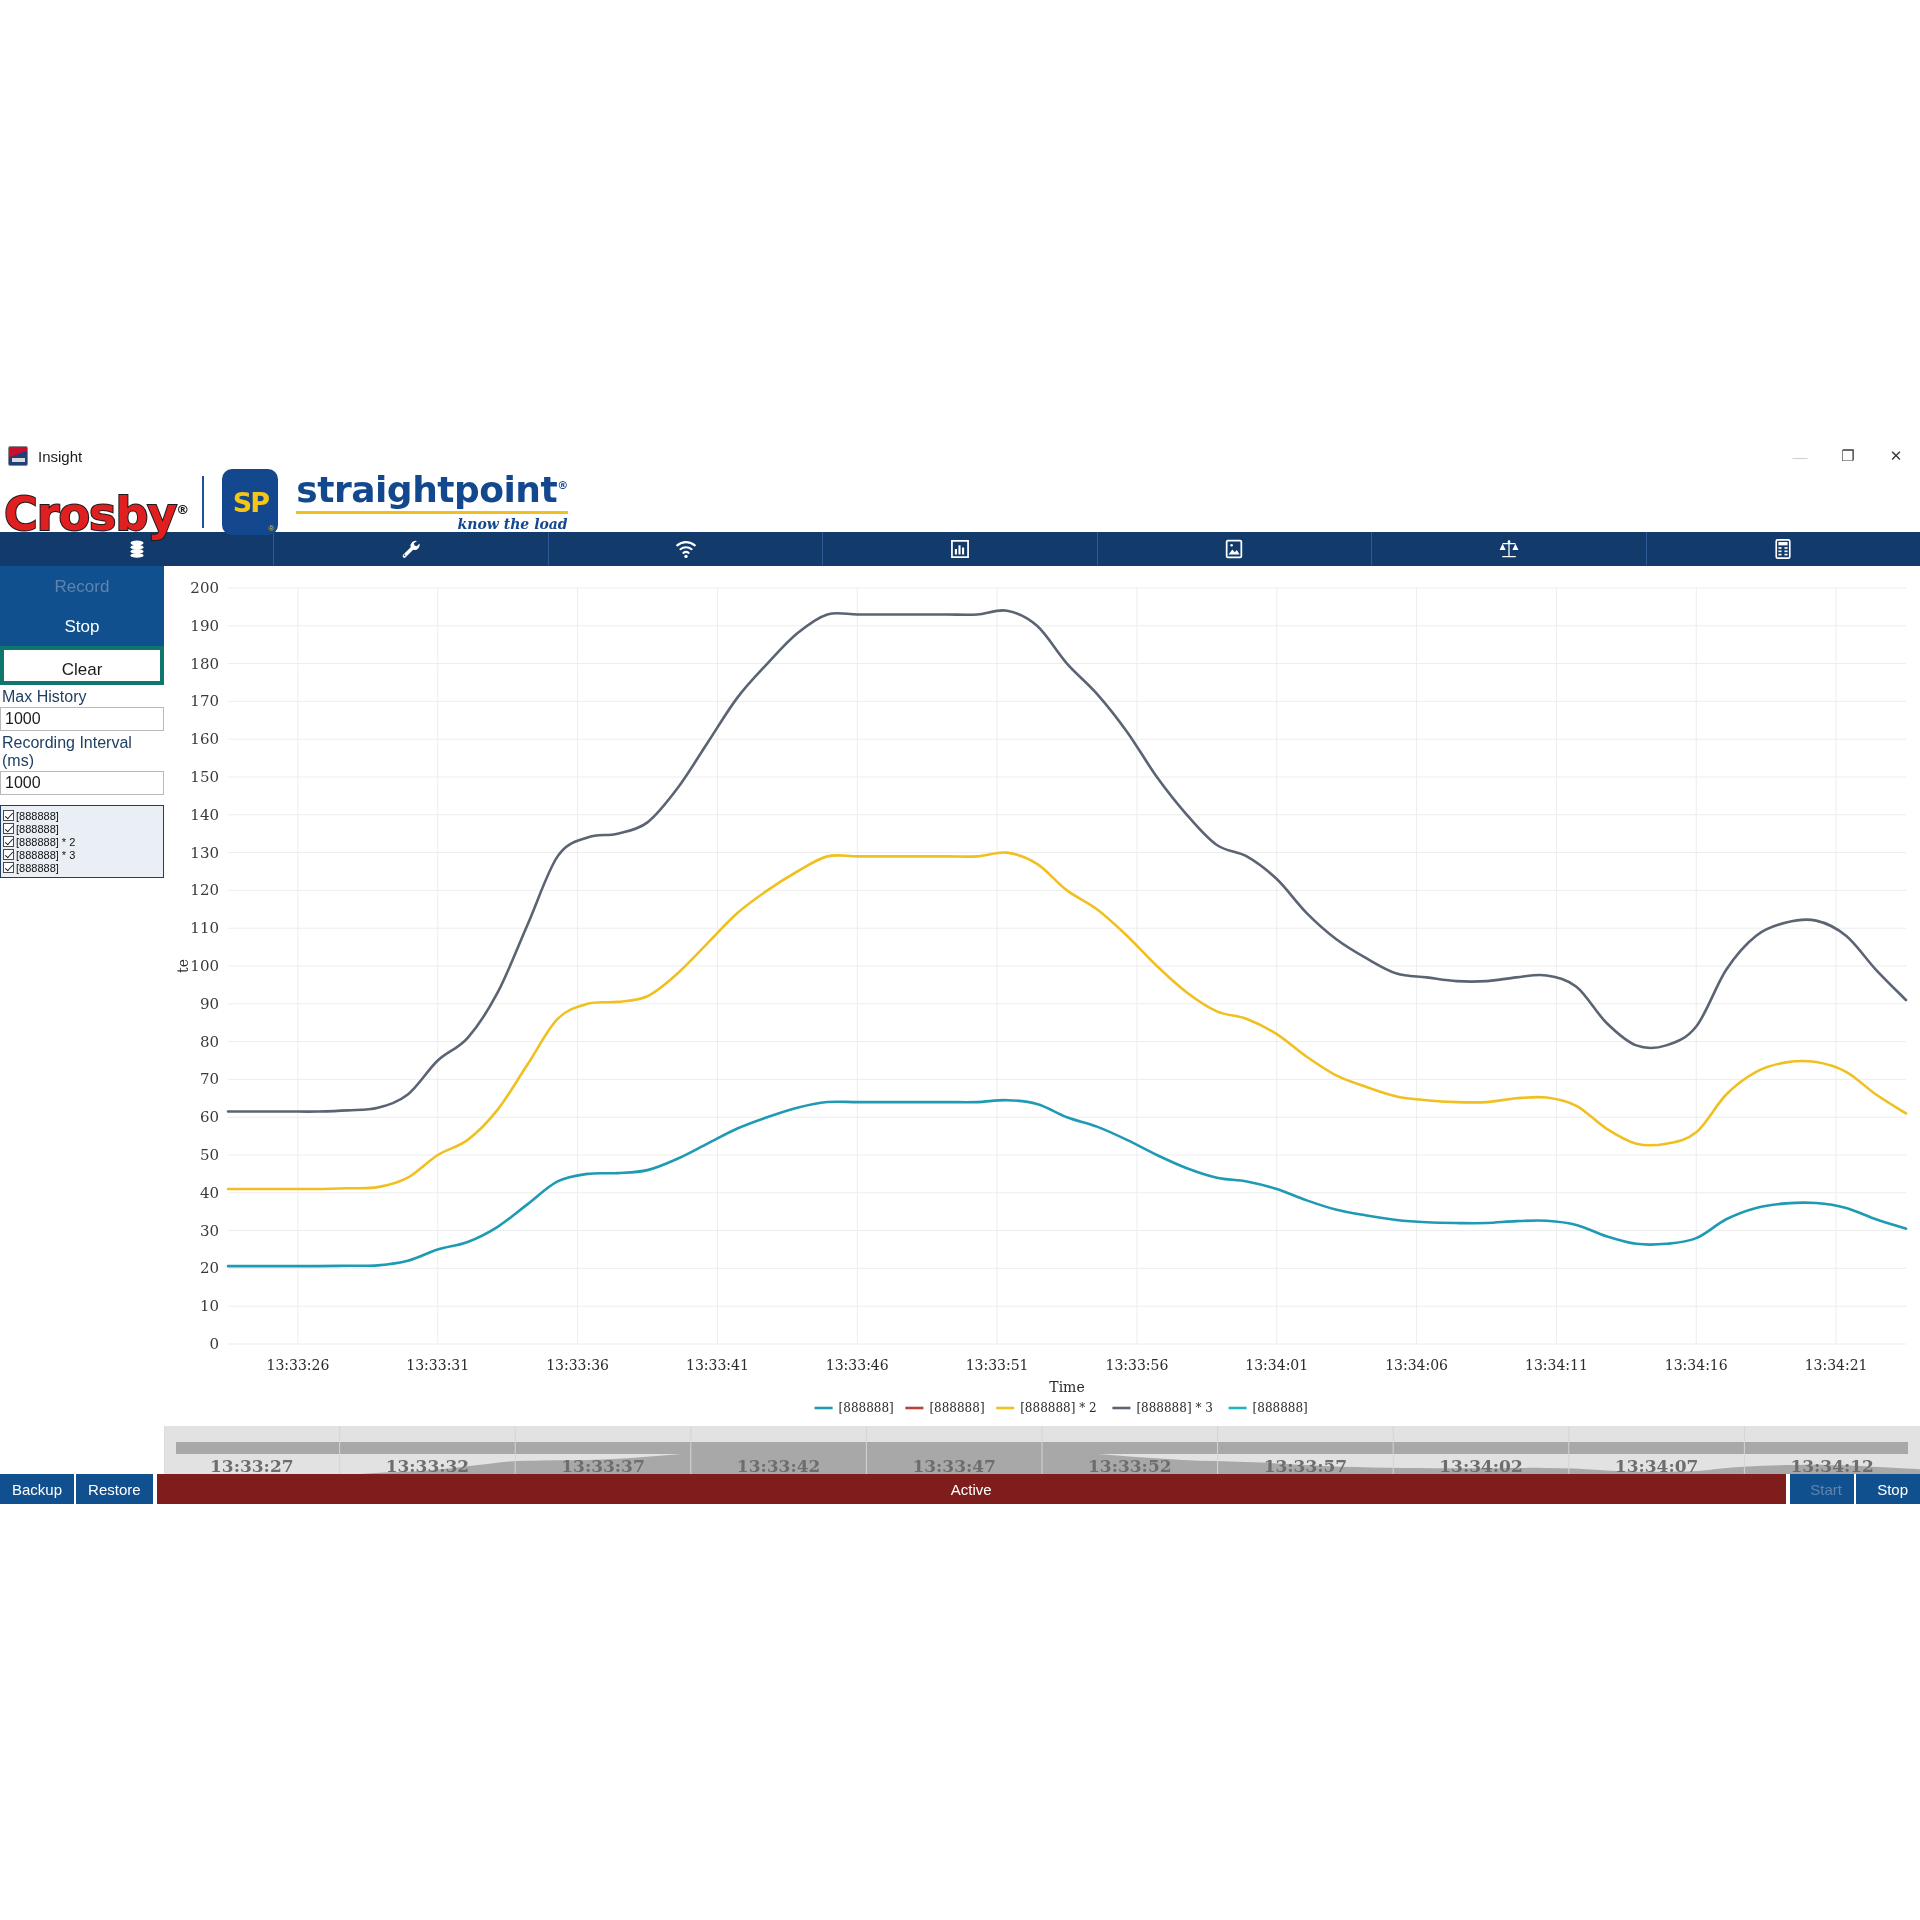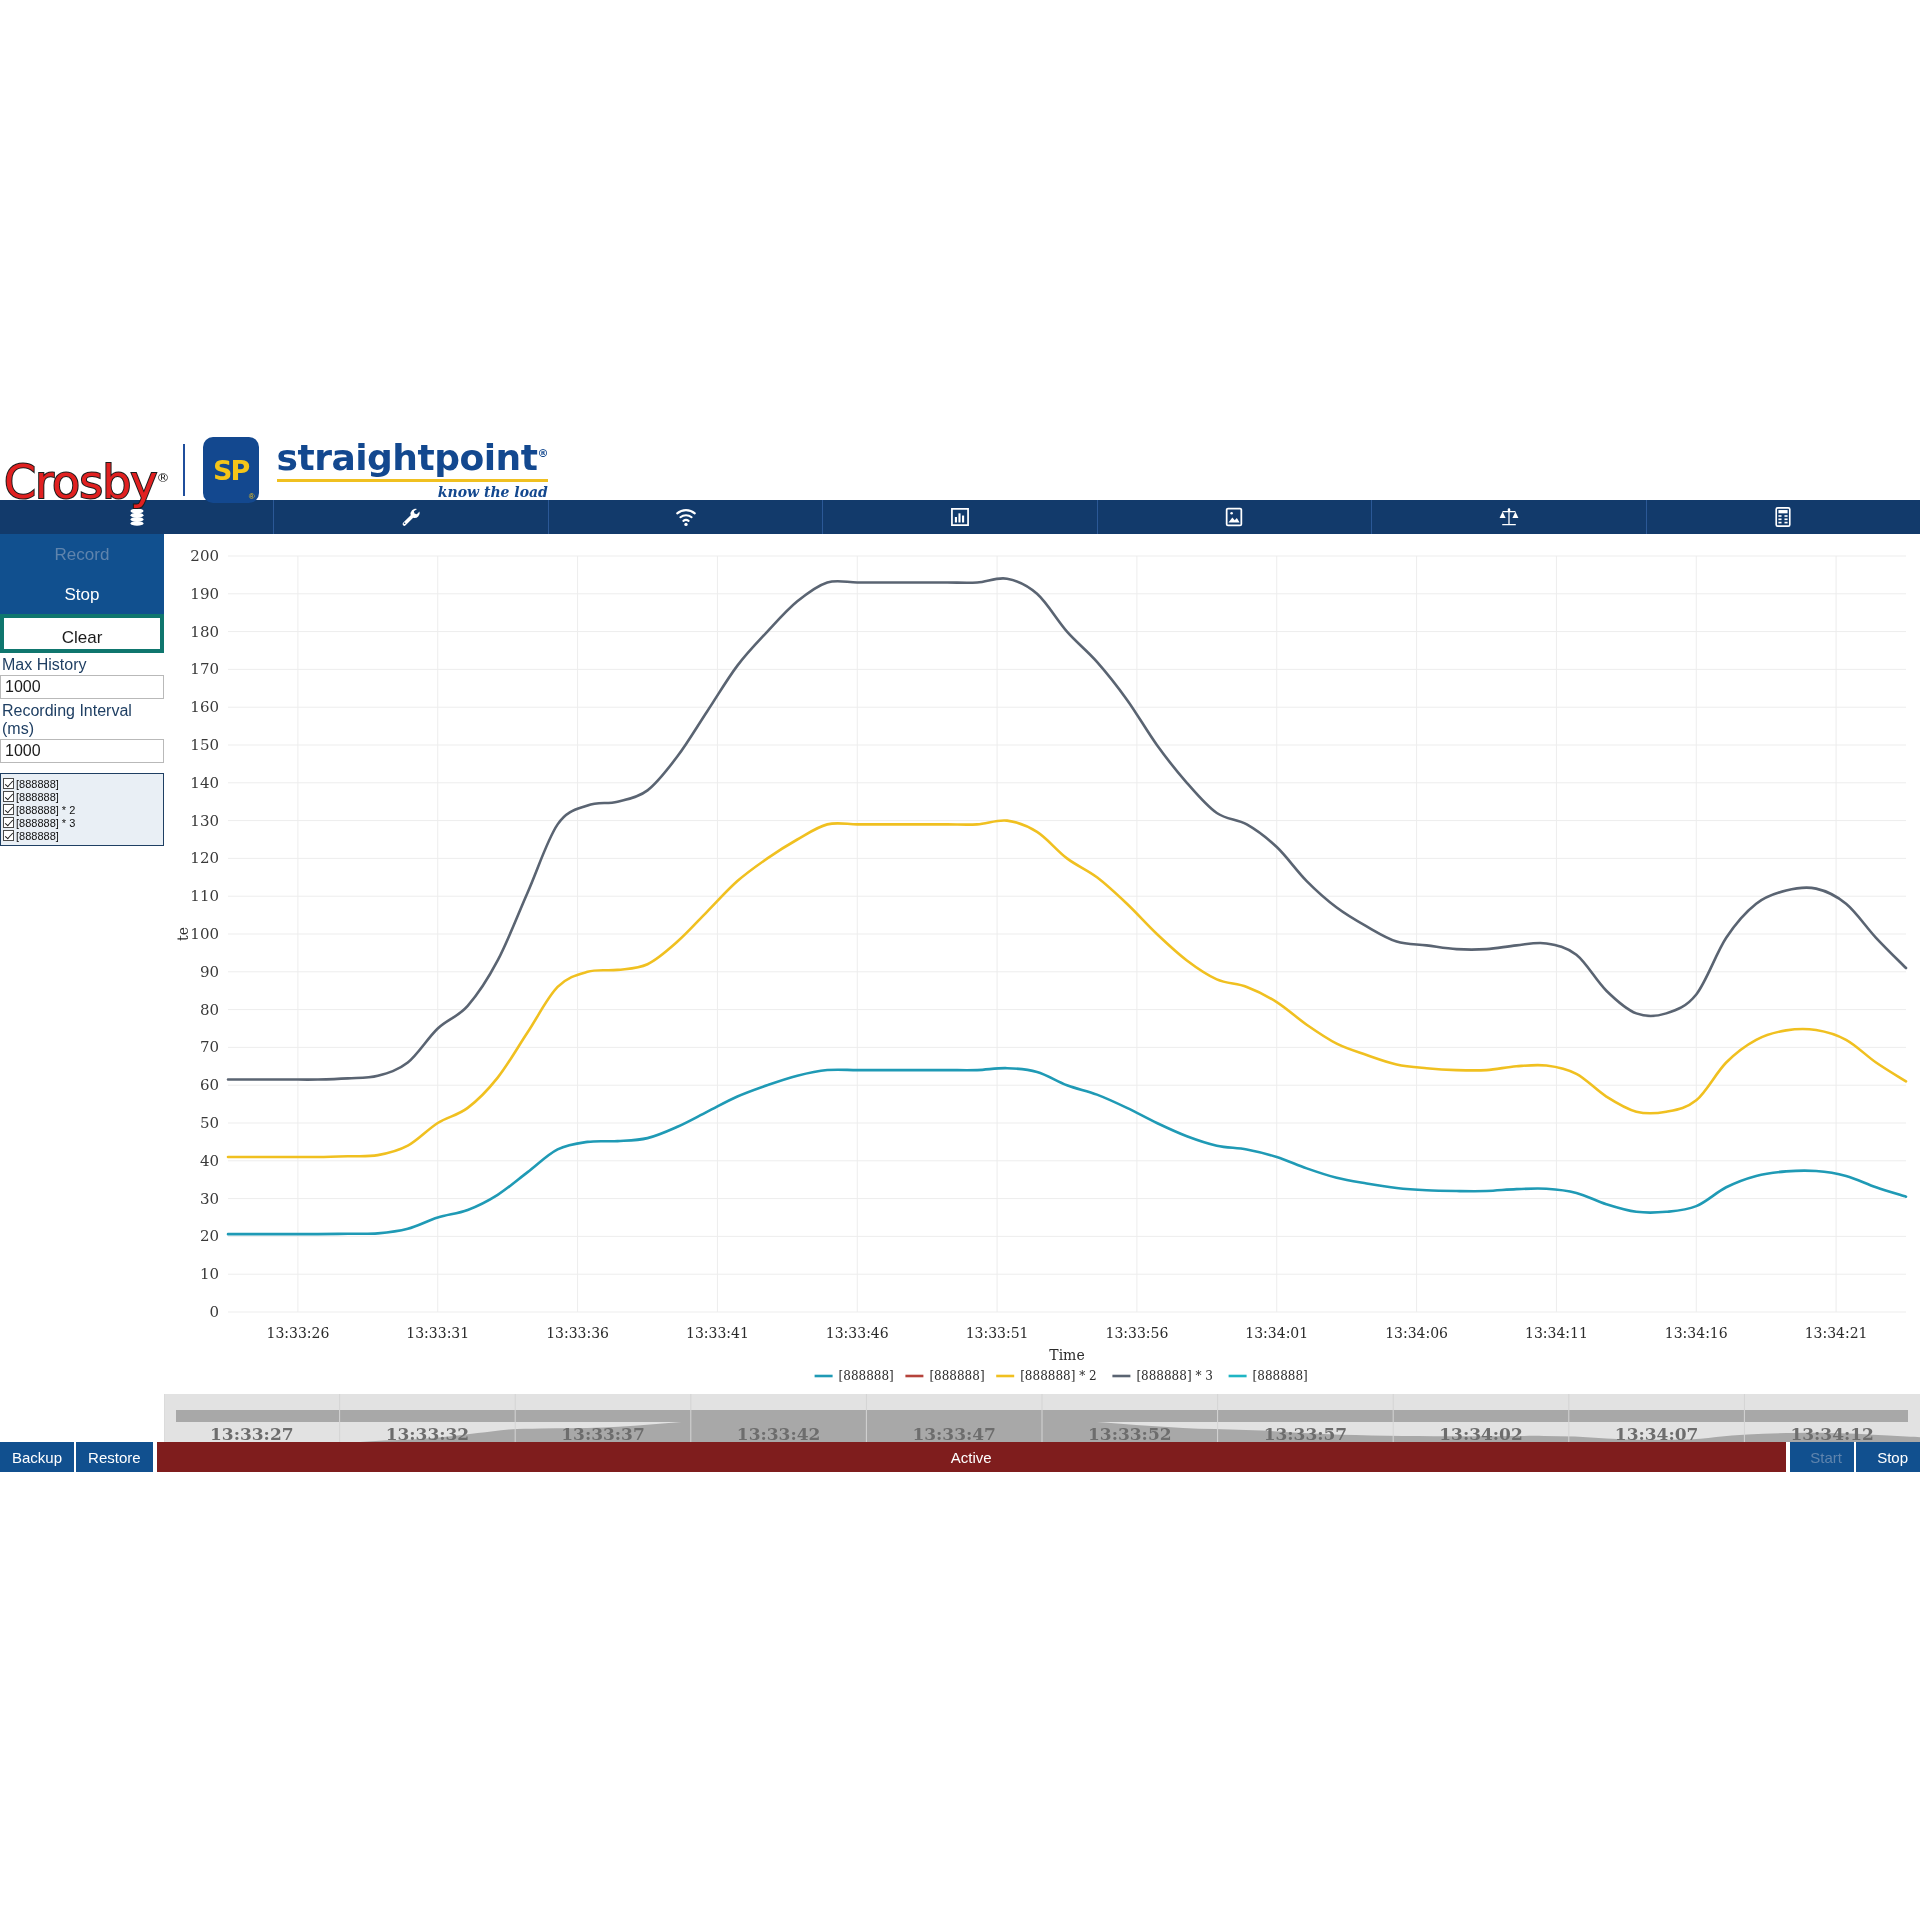--- a/index.html
+++ b/index.html
@@ -61,21 +61,21 @@
   .brandbar {
     position: relative;
     height: 60px;
     background: #ffffff;
     display: flex;
     align-items: center;
     padding-left: 4px;
   }
   .crosby {
     font-family: "DejaVu Sans", sans-serif;
-    font-weight: normal;
+    font-weight: bold;
     font-size: 46px;
     letter-spacing: -1px;
     color: #e02020;
     -webkit-text-stroke: 2px #1c1c1c;
     paint-order: stroke fill;
     line-height: 1;
     position: relative;
     margin-top: 24px;
   }
   .crosby .reg {
@@ -243,20 +243,29 @@
     margin: 0 2px;
   }
   .sb-right { display: flex; }
   .sb-right .sb-btn { border-right: none; border-left: 2px solid #ffffff; min-width: 66px; }
 </style>
 </head>
 <body>
 
 <div id="app">
 
+  <div class="titlebar">
+    <div class="tb-icon"></div>
+    <div class="tb-title">Insight</div>
+    <div class="win-ctrls">
+      <div class="win-btn dim">—</div>
+      <div class="win-btn">❐</div>
+      <div class="win-btn">✕</div>
+    </div>
+  </div>
 
   <div class="brandbar">
     <div class="crosby"><span>Crosby</span><span class="reg">®</span></div>
     <div class="divider-v"></div>
     <div class="sp-badge">
       <span class="sp-txt">SP</span>
       <span class="reg2">®</span>
     </div>
     <div class="spwrap">
       <div class="sp-name"><span>straightpoint</span><span class="reg3">®</span></div>

